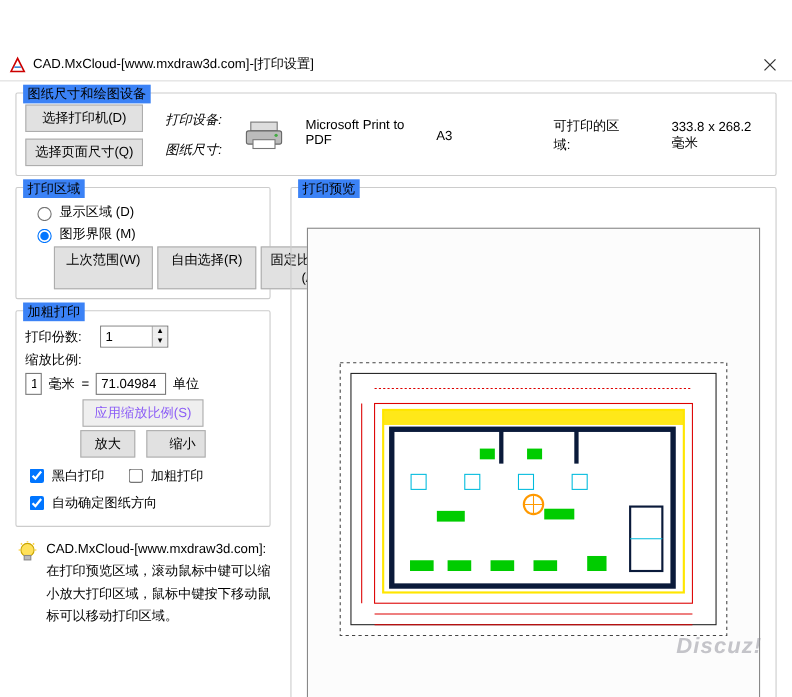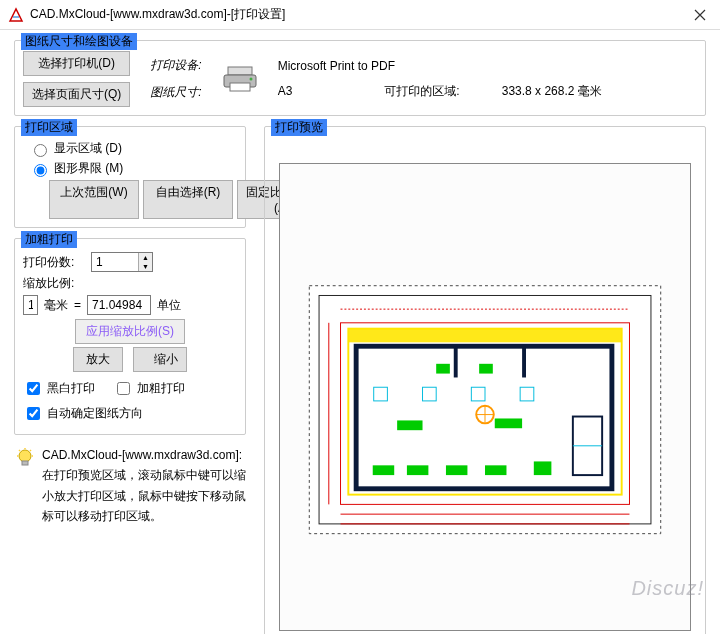--- a/index.html
+++ b/index.html
@@ -1,17 +1,17 @@
 <!DOCTYPE html>
 <html><head>
 <meta charset="utf-8">
 <style>
 * { box-sizing: border-box; font-family: "Microsoft YaHei", "SimSun", sans-serif; font-size: 12px; }
 body { margin: 0; background: #fff; width: 720px; height: 634px; overflow: hidden; }
-.titlebar { height: 30px; background: #fff; border-bottom: 1px solid #ddd; display: flex; align-items: center; padding: 0 8px; }
+.titlebar { height: 30px; background: #fff; border-bottom: 1px solid #ddd; display: flex; align-items: center; padding: 0 8px; margin-top: 44px; }
 .titlebar .icon { width: 16px; height: 16px; margin-right: 6px; }
 .titlebar .title { flex: 1; }
 .titlebar .close { width: 40px; height: 30px; display: flex; align-items: center; justify-content: center; margin-right: -8px; cursor: pointer; }
 .content { padding: 10px 14px 6px 14px; display: flex; flex-direction: column; height: 604px; }
 .upper { display: flex; gap: 18px; flex: 1; }
 .left { width: 232px; }
 .right { flex: 1; }
 .group { border: 1px solid #ccc; border-radius: 2px; padding: 10px 8px 8px 8px; margin-bottom: 10px; position: relative; }
 .group-legend { position: absolute; top: -8px; left: 6px; background: #3b82f6; padding: 0 4px; }
 .btn { background: #e1e1e1; border: 1px solid #adadad; padding: 3px 8px; cursor: pointer; display: inline-block; text-align: center; min-width: 90px; }
@@ -24,21 +24,21 @@
 .spin .arrows { display: flex; flex-direction: column; width: 14px; border-left: 1px solid #aaa; }
 .spin .arrows div { flex: 1; display: flex; align-items: center; justify-content: center; font-size: 7px; cursor: pointer; background: #eee; }
 .txt { border: 1px solid #7a7a7a; padding: 2px 4px; height: 20px; }
 .cb-row { display: flex; align-items: center; gap: 4px; margin: 3px 0; }
 .tip { display: flex; align-items: flex-start; gap: 6px; margin-top: 6px; font-size: 12px; line-height: 1.7; }
 .tip svg { flex-shrink: 0; margin-top: 2px; }
 .preview-group { border: 1px solid #ccc; border-radius: 2px; position: relative; height: 520px; padding: 10px; }
 .preview-canvas { position: absolute; top: 36px; left: 14px; right: 14px; bottom: 14px; border: 1px solid #888; background: #fcfcfc; }
 .printer-icon { width: 36px; height: 28px; }
 .paper-info { display: flex; align-items: center; gap: 12px; }
-.watermark { position: absolute; right: 16px; bottom: 34px; font-size: 20px; font-style: italic; color: rgba(140,140,150,.5); font-weight: normal; letter-spacing: 1px; }
+.watermark { position: absolute; right: 27px; bottom: 34px; font-size: 20px; font-style: italic; color: rgba(140,140,150,.5); font-weight: bold; letter-spacing: 1px; }
 </style>
 </head>
 <body>
 
 <div class="titlebar">
   <span class="icon">
     <svg viewBox="0 0 16 16">
         <path d="M2 14 L8 2 L14 14 Z" fill="none" stroke="#c00" stroke-width="1.5"></path>
         <path d="M5 10 L11 10" stroke="#06c"></path>
       </svg>
@@ -65,25 +65,25 @@
         <span>图纸尺寸:</span>
       </div>
       <div class="printer-icon">
         <svg viewBox="0 0 36 28">
             <rect x="6" y="2" width="24" height="8" fill="#ddd" stroke="#777"></rect>
             <rect x="2" y="10" width="32" height="12" rx="2" fill="#bbb" stroke="#666"></rect>
             <rect x="8" y="18" width="20" height="8" fill="#fff" stroke="#777"></rect>
             <circle cx="29" cy="14" r="1.5" fill="#4a4"></circle>
           </svg>
       </div>
-      <div style="display:flex; flex-direction:column; gap:10px; flex:1;">
+      <div style="display:flex; flex-direction:row; gap:10px; flex:1;">
         <span>Microsoft Print to PDF</span>
         <div class="paper-info">
           <span>A3</span>
-          <span style="margin-left:80px;text-align:right;">可打印的区域:</span>
+          <span style="margin-left:80px;">可打印的区域:</span>
           <span style="margin-left:30px;">333.8 x 268.2 毫米</span>
         </div>
       </div>
     </div>
   </div>
 
   <div class="upper">
     <div class="left">
 
       <div class="group">

